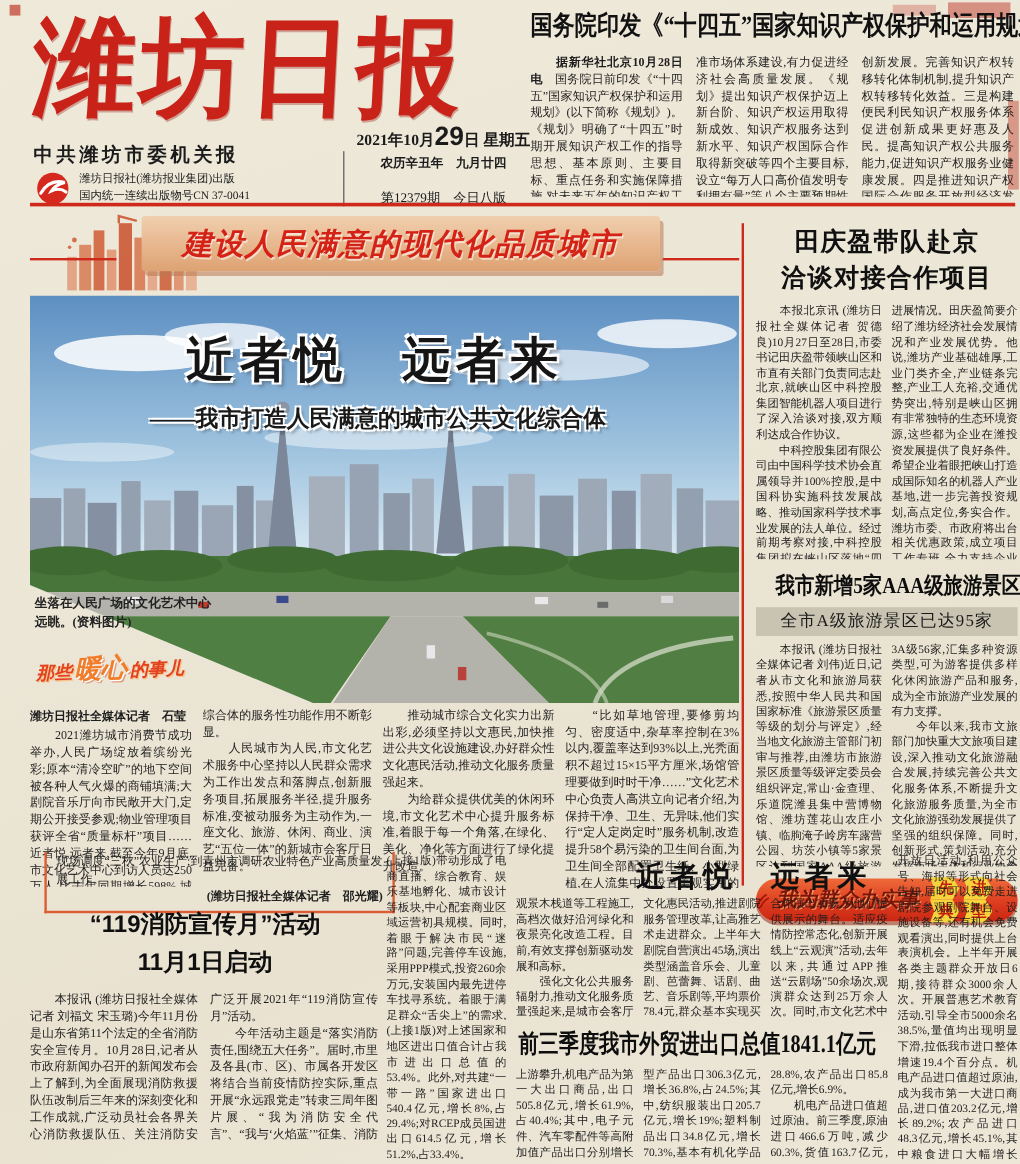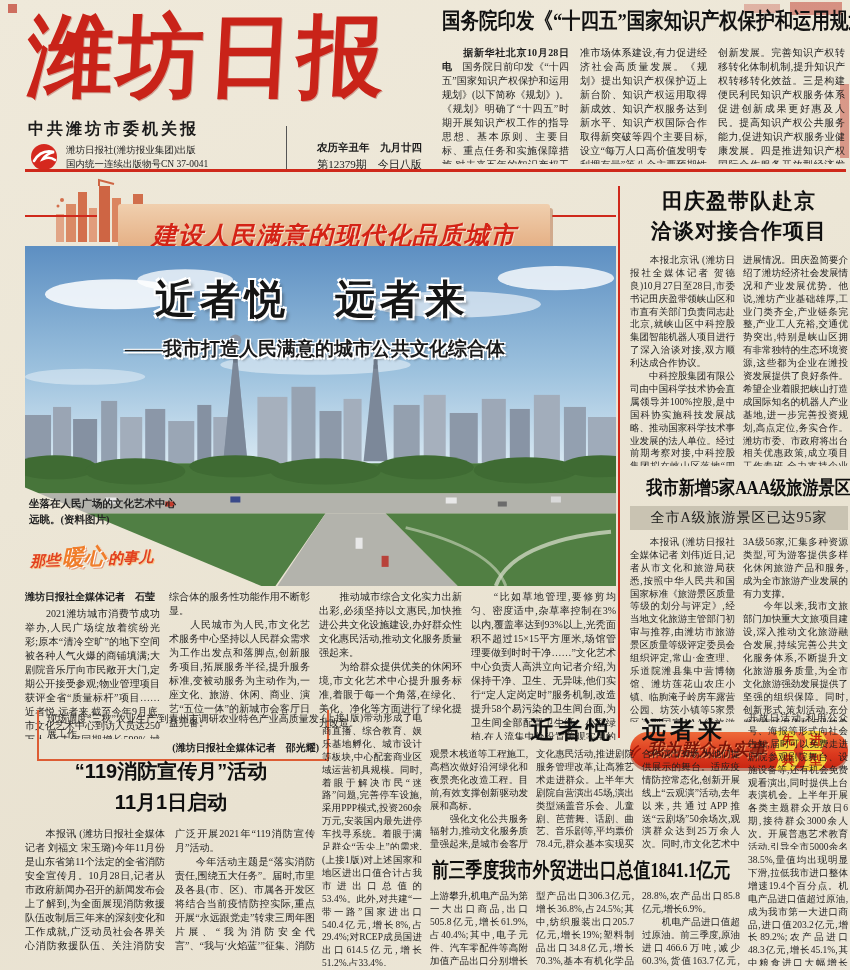--- a/index.html
+++ b/index.html
@@ -27,21 +27,21 @@
     text-shadow:1px 1px 0 rgba(150,30,20,.35); white-space:nowrap;
   }
   .mast-info { display:flex; align-items:flex-end; gap:10px; }
   .organ { font-weight:bold; font-size:16px; letter-spacing:3px; white-space:nowrap; }
   .pub-small { font-size:9.5px; line-height:1.5; font-weight:normal; color:#222; }
   .mast-divider { width:1px; height:46px; background:#555; }
   .date-block { text-align:center; white-space:nowrap; }
   .date-line1 { font-size:13px; font-weight:bold; }
   .date-day { font-size:22px; font-weight:900; font-family:"Liberation Sans",sans-serif; }
   .date-line2 { font-size:10.5px; font-weight:bold; margin-top:2px; }
-  .date-line3 { font-size:11px; margin-top:2px;text-decoration:underline; }
+  .date-line3 { font-size:11px; margin-top:14px;text-decoration:underline; }
 
   
   .top-head {
     font-weight:900; font-size:22px; white-space:nowrap; color:#111;
     transform:scaleX(.84); transform-origin:left center; letter-spacing:0px;
   }
   .top-cols { gap:11px; margin-top:10px; }
   .top-col { width:127px; height:118px; }
 
   .red-rule { background:#cf291b; }
@@ -155,20 +155,24 @@
           <path d="M6 19 Q13 7 26 10 Q18 12 15 17 Q22 14 27 18" stroke="#fff" stroke-width="2.6" fill="none" stroke-linecap="round"></path>
         </svg>
         <div class="pub-small">
           <div>潍坊日报社(潍坊报业集团)出版</div>
           <div>国内统一连续出版物号CN 37-0041</div>
         </div>
       </div>
     </div>
     <div class="mast-divider"></div>
     <div class="date-block" style="flex:1">
+      <div class="date-line1">
+        <span>2021年10月</span><span class="date-day">29</span><span>日</span>
+        <span>星期五</span>
+      </div>
       <div class="date-line2">农历辛丑年　九月廿四</div>
       <div class="date-line3">第12379期　今日八版</div>
     </div>
   </div>
 
   <div class="abs" style="left:442px;top:6px;width:404px;height:162px">
     <div class="top-head">国务院印发《“十四五”国家知识产权保护和运用规划》</div>
     <div class="cols top-cols">
       <div class="t top-col"><span class="lead">　　据新华社北京10月28日电</span><span>　国务院日前印发《“十四五”国家知识产权保护和运用规划》(以下简称《规划》)。《规划》明确了“十四五”时期开展知识产权工作的指导思想、基本原则、主要目标、重点任务和实施保障措施,对未来五年的知识产权工作进行了全面部署。
 　　《规划》指出,坚持质量优先、强化保护、开放合作、系统协同,到2025年,知识产权强国建设阶段性目标任务如期完成,知识产权领域治理能力和治理水平显著提高,知识产权事业实现高质量发展,有效支撑创新驱动发展和高标</span></div>
@@ -192,21 +196,21 @@
       <rect x="81" y="16" width="10" height="48" fill="#cd5a34"></rect>
       <rect x="93" y="28" width="8" height="36" fill="#dd8a64"></rect>
       <rect x="103" y="40" width="9" height="24" fill="#e6ab8a"></rect>
       <path d="M47 8 L47 2 L62 6" stroke="#c94f2b" stroke-width="2" fill="none"></path>
       <circle cx="10" cy="22" r="2" fill="#cf5b34"></circle>
         <circle cx="6" cy="28" r="1.5" fill="#cf5b34"></circle>
     </g>
   </svg>
   <div class="abs red-rule" style="left:25px;top:215px;width:72px;height:2px"></div>
   <div class="abs red-rule" style="left:552px;top:215px;width:64px;height:2px"></div>
-  <div class="abs banner-strip" style="left:118px;top:204px;width:432px;height:62px">
+  <div class="abs banner-strip" style="left:118px;top:180px;width:432px;height:46px">
     <div class="banner-text">建设人民满意的现代化品质城市</div>
   </div>
 
   <div class="abs photo-wrap" style="left:25px;top:246px;width:591px;height:340px">
     <svg class="photo-svg" viewBox="0 0 590 338" preserveAspectRatio="none">
       <defs>
         <linearGradient id="sky" x1="0" y1="0" x2="0" y2="1">
           <stop offset="0" stop-color="#5d8fc2"></stop>
             <stop offset=".55" stop-color="#9dc2de"></stop>
             <stop offset="1" stop-color="#e0edf5"></stop>

